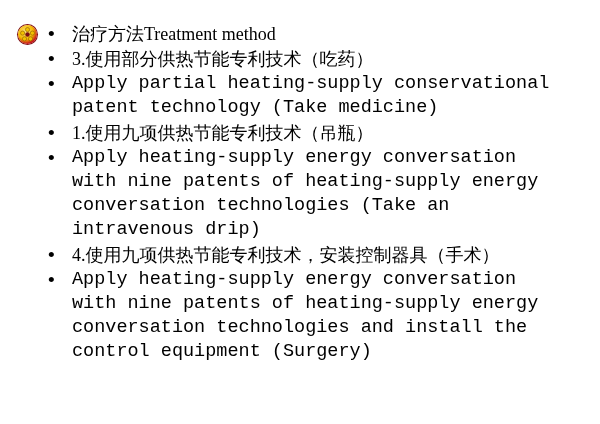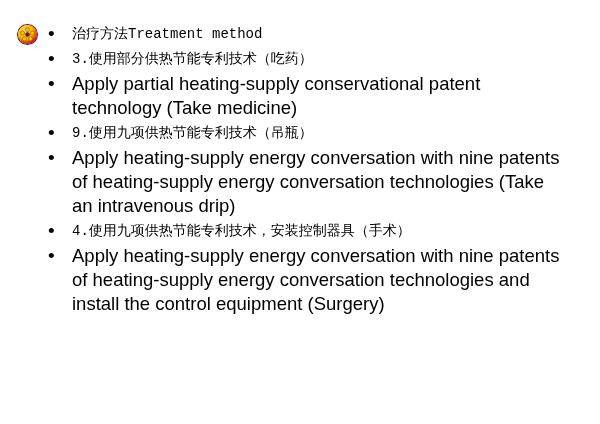--- a/index.html
+++ b/index.html
@@ -65,24 +65,25 @@
     left: 2px;
     top: 2px;
   }
   .text {
     flex: 1 1 auto;
     color: #000000;
     font-size: 18.5px;
     line-height: 24px;
     letter-spacing: 0px;
     word-spacing: 0px;
+    font-family: Liberation Mono, monospace;
   }
   .text.cjk {
-    font-family: Liberation Mono, monospace;
-    font-size: 14px;
+    font-family: Liberation Serif, serif;
+    font-size: 18px;
   }
 </style>
 </head>
 <body>
 
 <div class="slide">
   <div class="content">
 
     <div class="bullet-row">
       <div class="marker first">
@@ -108,21 +109,21 @@
       <div class="text cjk">3.使用部分供热节能专利技术（吃药）</div>
     </div>
 
     <div class="bullet-row">
       <div class="marker">•</div>
       <div class="text">Apply partial heating-supply conservational patent technology (Take medicine)</div>
     </div>
 
     <div class="bullet-row">
       <div class="marker">•</div>
-      <div class="text cjk">9.使用九项供热节能专利技术（吊瓶）</div>
+      <div class="text cjk">1.使用九项供热节能专利技术（吊瓶）</div>
     </div>
 
     <div class="bullet-row">
       <div class="marker">•</div>
       <div class="text">Apply heating-supply energy conversation with nine patents of heating-supply energy conversation technologies (Take an intravenous drip)</div>
     </div>
 
     <div class="bullet-row">
       <div class="marker">•</div>
       <div class="text cjk">4.使用九项供热节能专利技术，安装控制器具（手术）</div>

